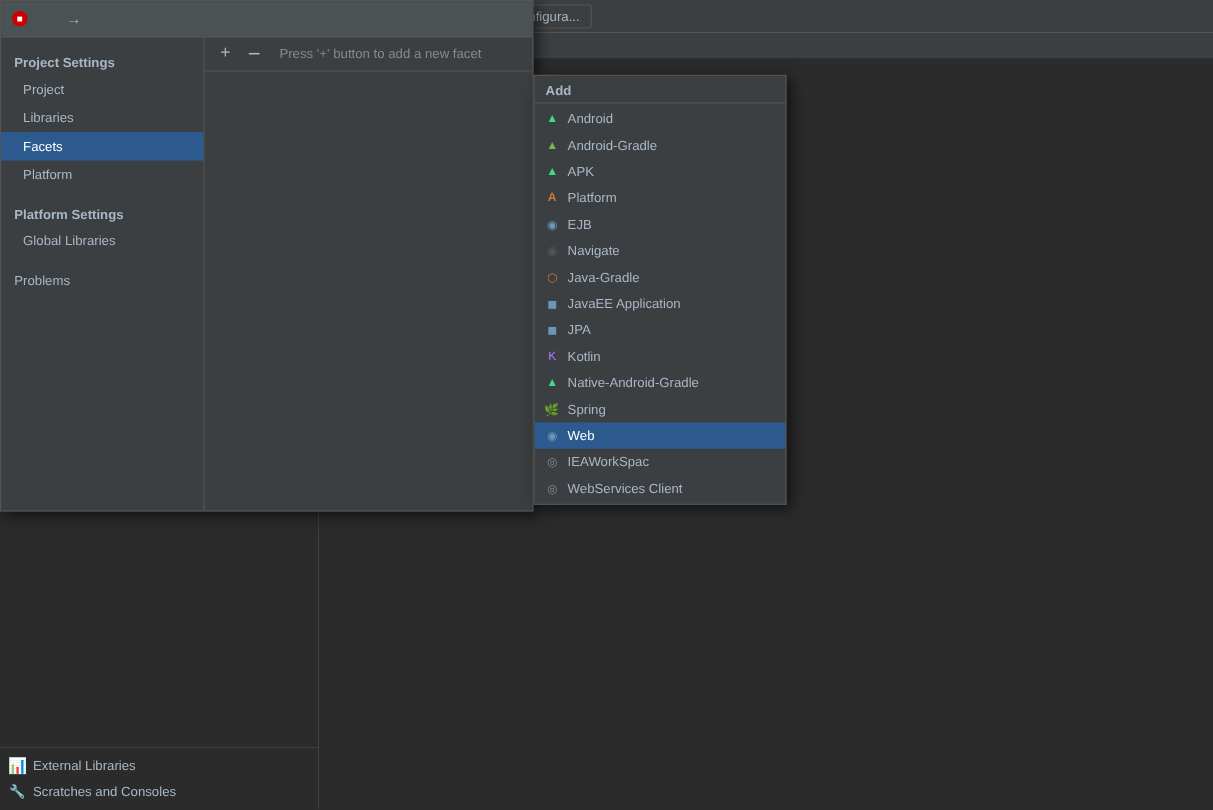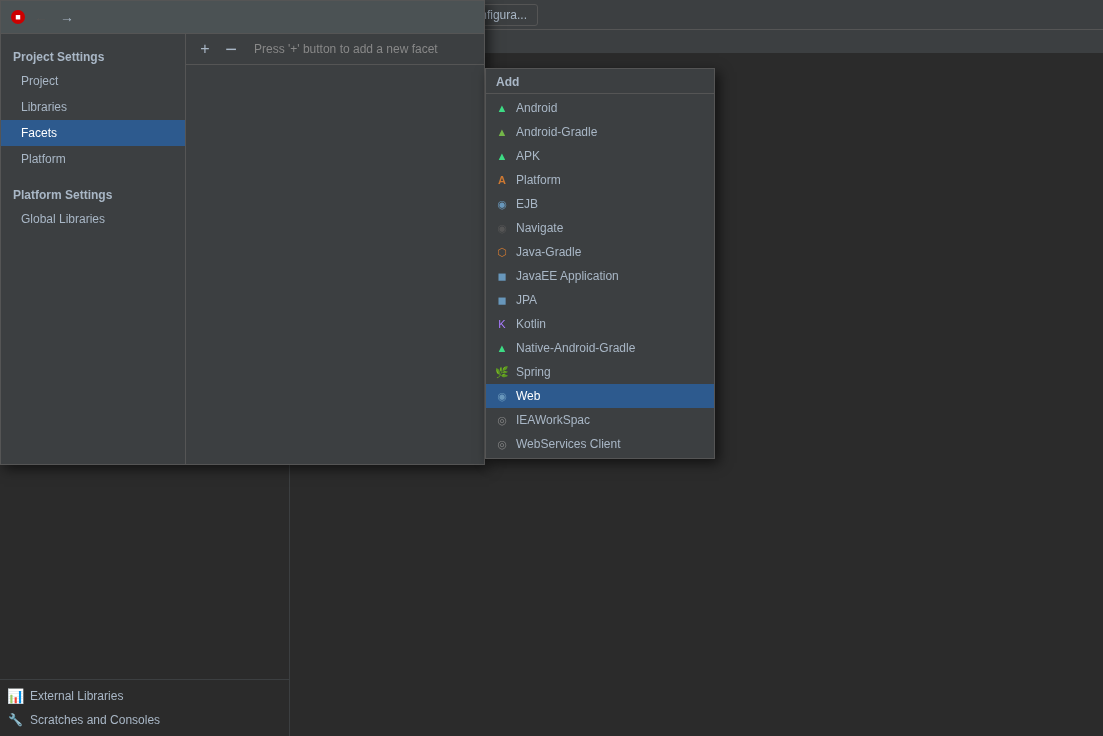--- a/index.html
+++ b/index.html
@@ -444,20 +444,21 @@
       </div>
       <div class="ps-nav-item">
         <span>Platform</span>
       </div>
 
       <div class="ps-section-header" style="margin-top:12px;">Platform Settings</div>
       <div class="ps-nav-item">
         <span>Global Libraries</span>
       </div>
 
+      <div class="problems-item" style="margin-top:12px;">Problems</div>
     </div>
 
     <div class="ps-right">
       <div class="ps-right-header">
         <div class="ps-toolbar-btn">+</div>
         <div class="ps-toolbar-btn" style="font-size:20px; line-height:1;">−</div>
         <span class="hint-text">Press '+' button to add a new facet</span>
       </div>
     </div>
   </div>

